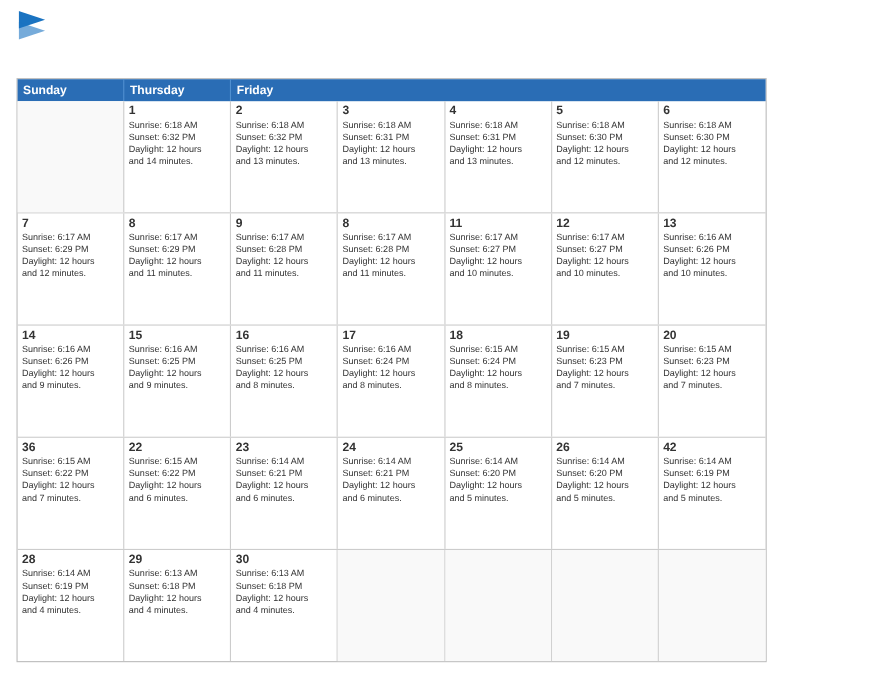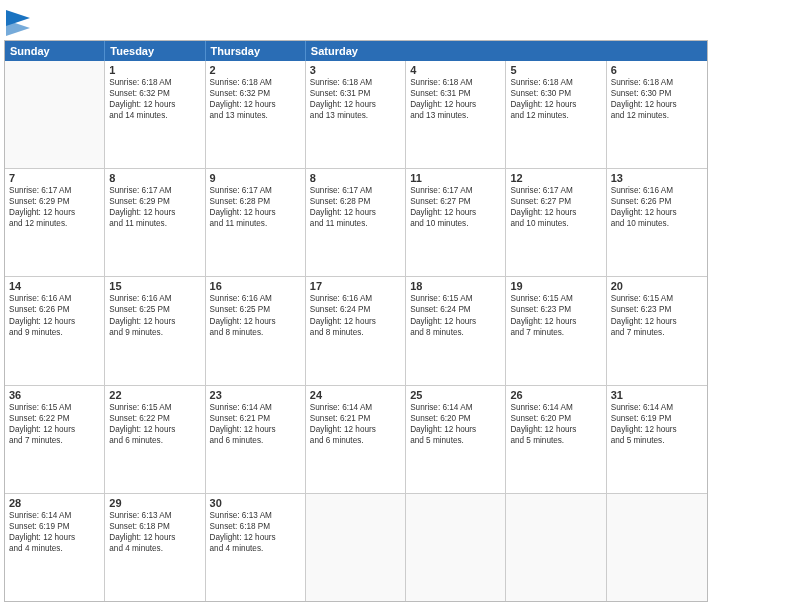--- a/index.html
+++ b/index.html
@@ -6,23 +6,24 @@
     body {
       width: 792px;
       height: 612px;
       font-family: Arial, sans-serif;
       background: #fff;
       overflow: hidden;
     }
     .page {
       width: 712px;
       height: 612px;
-      padding: 10px 4px;
+      padding: 10px 15px;
       display: flex;
       flex-direction: column;
+      gap: 31px;
     }
     .header {
       display: flex;
       justify-content: space-between;
       align-items: flex-start;
       margin-bottom: 6px;
     }
     .logo {
       display: flex;
       align-items: center;
@@ -131,23 +132,22 @@
     </div>
     <div class="title-block">
       <div class="month-title"></div>
       <div class="subtitle"></div>
     </div>
   </div>
 
   <div class="calendar outer-border">
     <div class="cal-header">
     <div class="cal-header-cell">Sunday</div>
-        <div class="cal-header-cell">Tuesday</div>
         <div class="cal-header-cell">Thursday</div>
-        <div class="cal-header-cell">Saturday</div>
+        <div class="cal-header-cell">Friday</div>
       </div>
     <div class="cal-body">
     <div class="cal-row">
           <div class="cal-cell empty"></div>
           <div class="cal-cell">
             <div class="day-number">1</div>
             <div class="cell-info" style="white-space: pre-line;">Sunrise: 6:18 AM
 Sunset: 6:32 PM
 Daylight: 12 hours
 and 14 minutes.</div>
@@ -327,21 +327,21 @@
 and 5 minutes.</div>
           </div>
           <div class="cal-cell">
             <div class="day-number">26</div>
             <div class="cell-info" style="white-space: pre-line;">Sunrise: 6:14 AM
 Sunset: 6:20 PM
 Daylight: 12 hours
 and 5 minutes.</div>
           </div>
           <div class="cal-cell">
-            <div class="day-number">31</div>
+            <div class="day-number">42</div>
             <div class="cell-info" style="white-space: pre-line;">Sunrise: 6:14 AM
 Sunset: 6:19 PM
 Daylight: 12 hours
 and 5 minutes.</div>
           </div>
         </div>
         <div class="cal-row">
           <div class="cal-cell">
             <div class="day-number">28</div>
             <div class="cell-info" style="white-space: pre-line;">Sunrise: 6:14 AM

